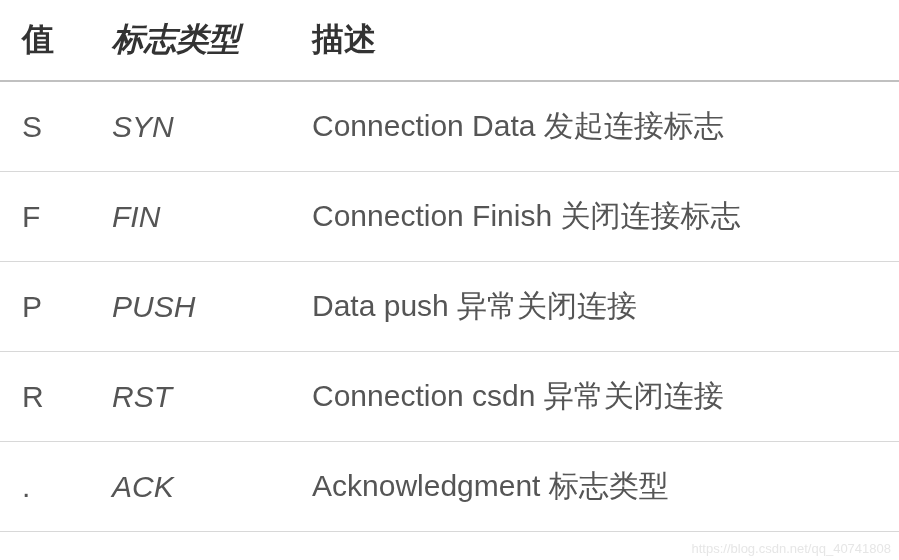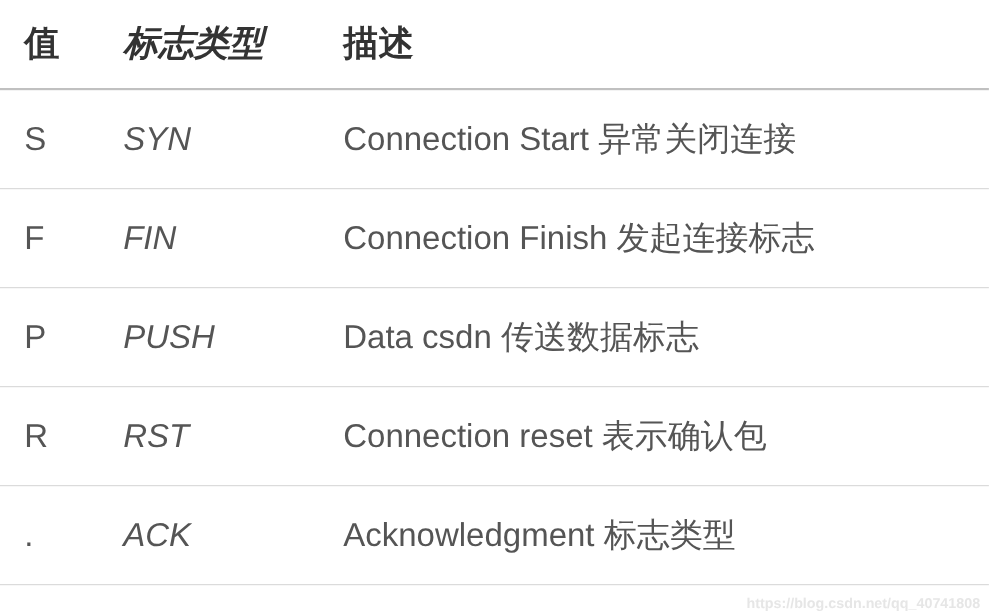--- a/index.html
+++ b/index.html
@@ -45,54 +45,53 @@
       width: 200px;
       font-style: italic;
     }
     .watermark {
       position: absolute;
       bottom: 4px;
       right: 8px;
       font-size: 13px;
       color: #e6e6e6;
       font-family: Arial, sans-serif;
-      font-weight: bold;
     }
   </style>
 </head>
 <body>
 
 <table>
   <thead>
     <tr>
       <th class="col-value">值</th>
       <th class="col-type">标志类型</th>
       <th>描述</th>
     </tr>
   </thead>
   <tbody>
     <tr>
       <td class="col-value">S</td>
       <td class="col-type">SYN</td>
-      <td>Connection Start 异常关闭连接</td>
+      <td>Connection Data 发起连接标志</td>
     </tr>
     <tr>
       <td class="col-value">F</td>
       <td class="col-type">FIN</td>
-      <td>Connection Finish 发起连接标志</td>
+      <td>Connection Finish 关闭连接标志</td>
     </tr>
     <tr>
       <td class="col-value">P</td>
       <td class="col-type">PUSH</td>
-      <td>Data csdn 传送数据标志</td>
+      <td>Data push 异常关闭连接</td>
     </tr>
     <tr>
       <td class="col-value">R</td>
       <td class="col-type">RST</td>
-      <td>Connection reset 表示确认包</td>
+      <td>Connection csdn 异常关闭连接</td>
     </tr>
     <tr>
       <td class="col-value">.</td>
       <td class="col-type">ACK</td>
       <td>Acknowledgment 标志类型</td>
     </tr>
   </tbody>
 </table>
 
 <div class="watermark">https://blog.csdn.net/qq_40741808</div>

